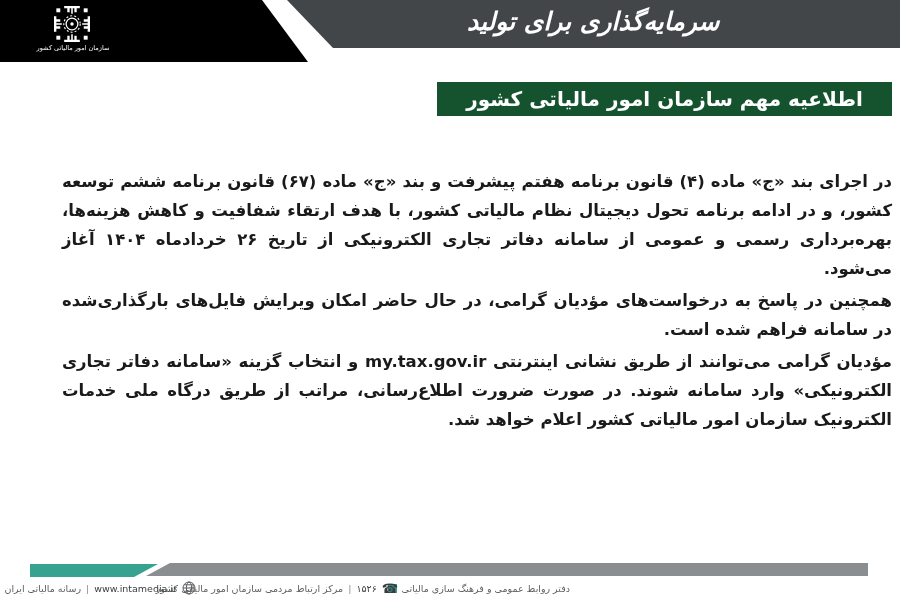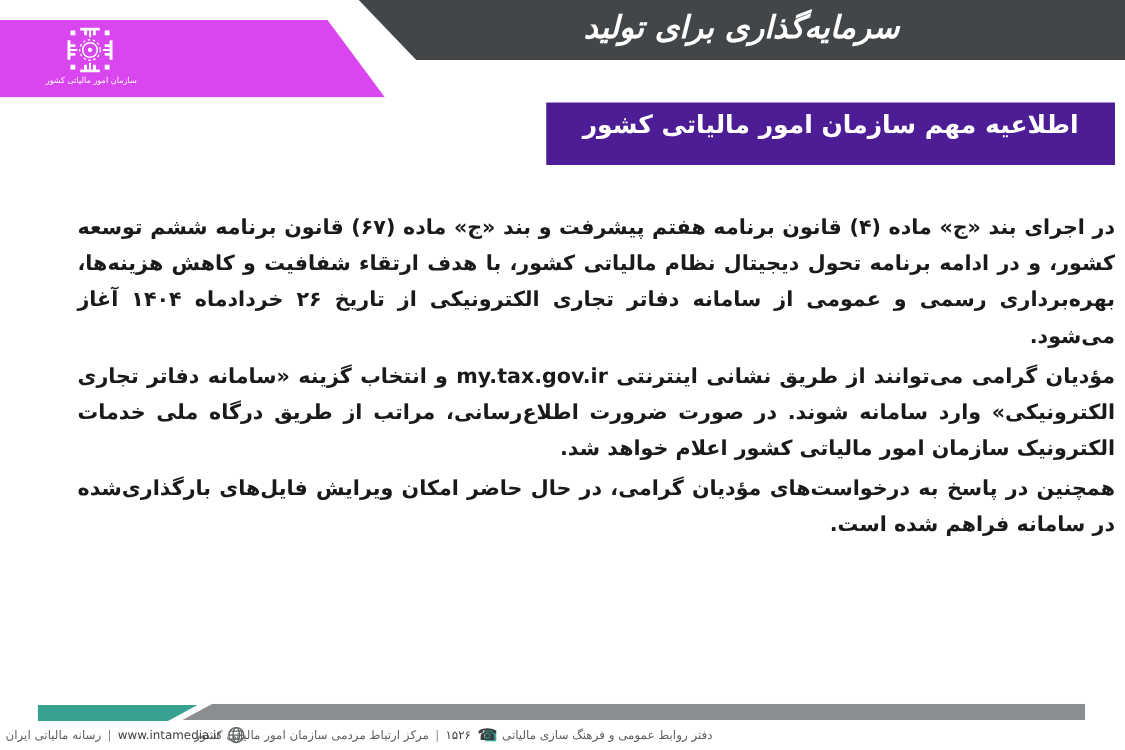--- a/index.html
+++ b/index.html
@@ -3,41 +3,41 @@
 <meta charset="utf-8">
 <style>
   html,body{margin:0;padding:0;background:#ffffff;}
   .page{
     position:relative;width:900px;height:600px;background:#ffffff;overflow:hidden;
     font-family:"DejaVu Sans",sans-serif;
   }
 
   
   .hdr-teal{
-    position:absolute;left:0;top:16px;width:308px;height:62px;background:#d946ef;
+    position:absolute;left:0;top:0;width:308px;height:62px;background:#000000;
     clip-path:polygon(0 0,262px 0,308px 62px,0 62px);
   }
   .hdr-dark{
     position:absolute;left:287px;top:0;width:613px;height:48px;background:#434649;
     clip-path:polygon(0 0,100% 0,100% 100%,46px 100%);
   }
   .emblem{position:absolute;left:49px;top:6px;}
   .logo-caption{
     position:absolute;left:26px;top:44px;width:94px;text-align:center;
     color:#ffffff;font-size:6.5px;letter-spacing:.2px;direction:rtl;
   }
   .slogan{
     position:absolute;left:455px;top:7px;color:#ffffff;font-size:25px;
     font-family:"DejaVu Serif",serif;font-style:italic;font-weight:bold;
     direction:rtl;white-space:nowrap;margin-left:12px;
   }
 
   
   .banner{
-    position:absolute;right:8px;top:82px;left:437px;height:50px;background:#4c1d95;
+    position:absolute;right:8px;top:82px;left:437px;height:34px;background:#14532d;
     color:#ffffff;font-size:20px;font-weight:bold;line-height:34px;text-align:center;
     direction:rtl;
   }
   .subtitle{
     position:absolute;right:8px;top:121px;left:62px;direction:rtl;text-align:right;
     color:#111111;font-size:19px;font-weight:bold;
   }
   .body-text{
     position:absolute;right:8px;top:167px;left:62px;direction:rtl;
     text-align:justify;color:#1A1A1A;font-size:16.5px;font-weight:bold;line-height:29px;
@@ -91,22 +91,22 @@
   <div class="hdr-dark"></div>
   <div class="slogan">سرمایه‌گذاری برای تولید</div>
 
   <div class="banner">
     <span>اطلاعیه مهم سازمان امور مالیاتی کشور</span>
   </div>
 
 
   <div class="body-text">
     <p>در اجرای بند «ج» ماده (۴) قانون برنامه هفتم پیشرفت و بند «ج» ماده (۶۷) قانون برنامه ششم توسعه کشور، و در ادامه برنامه تحول دیجیتال نظام مالیاتی کشور، با هدف ارتقاء شفافیت و کاهش هزینه‌ها، بهره‌برداری رسمی و عمومی از سامانه دفاتر تجاری الکترونیکی از تاریخ ۲۶ خردادماه ۱۴۰۴ آغاز می‌شود.</p>
+    <p>همچنین در پاسخ به درخواست‌های مؤدیان گرامی، در حال حاضر امکان ویرایش فایل‌های بارگذاری‌شده در سامانه فراهم شده است.</p>
     <p>مؤدیان گرامی می‌توانند از طریق نشانی اینترنتی my.tax.gov.ir و انتخاب گزینه «سامانه دفاتر تجاری الکترونیکی» وارد سامانه شوند. در صورت ضرورت اطلاع‌رسانی، مراتب از طریق درگاه ملی خدمات الکترونیک سازمان امور مالیاتی کشور اعلام خواهد شد.</p>
-    <p>همچنین در پاسخ به درخواست‌های مؤدیان گرامی، در حال حاضر امکان ویرایش فایل‌های بارگذاری‌شده در سامانه فراهم شده است.</p>
   </div>
 
   <div class="ftr-teal"></div>
   <div class="ftr-gray"></div>
 
   <div class="ftr-item ftr-dept">
     <span>دفتر روابط عمومی و فرهنگ سازی مالیاتی</span>
     <span class="teal-sq"></span>
   </div>
 

